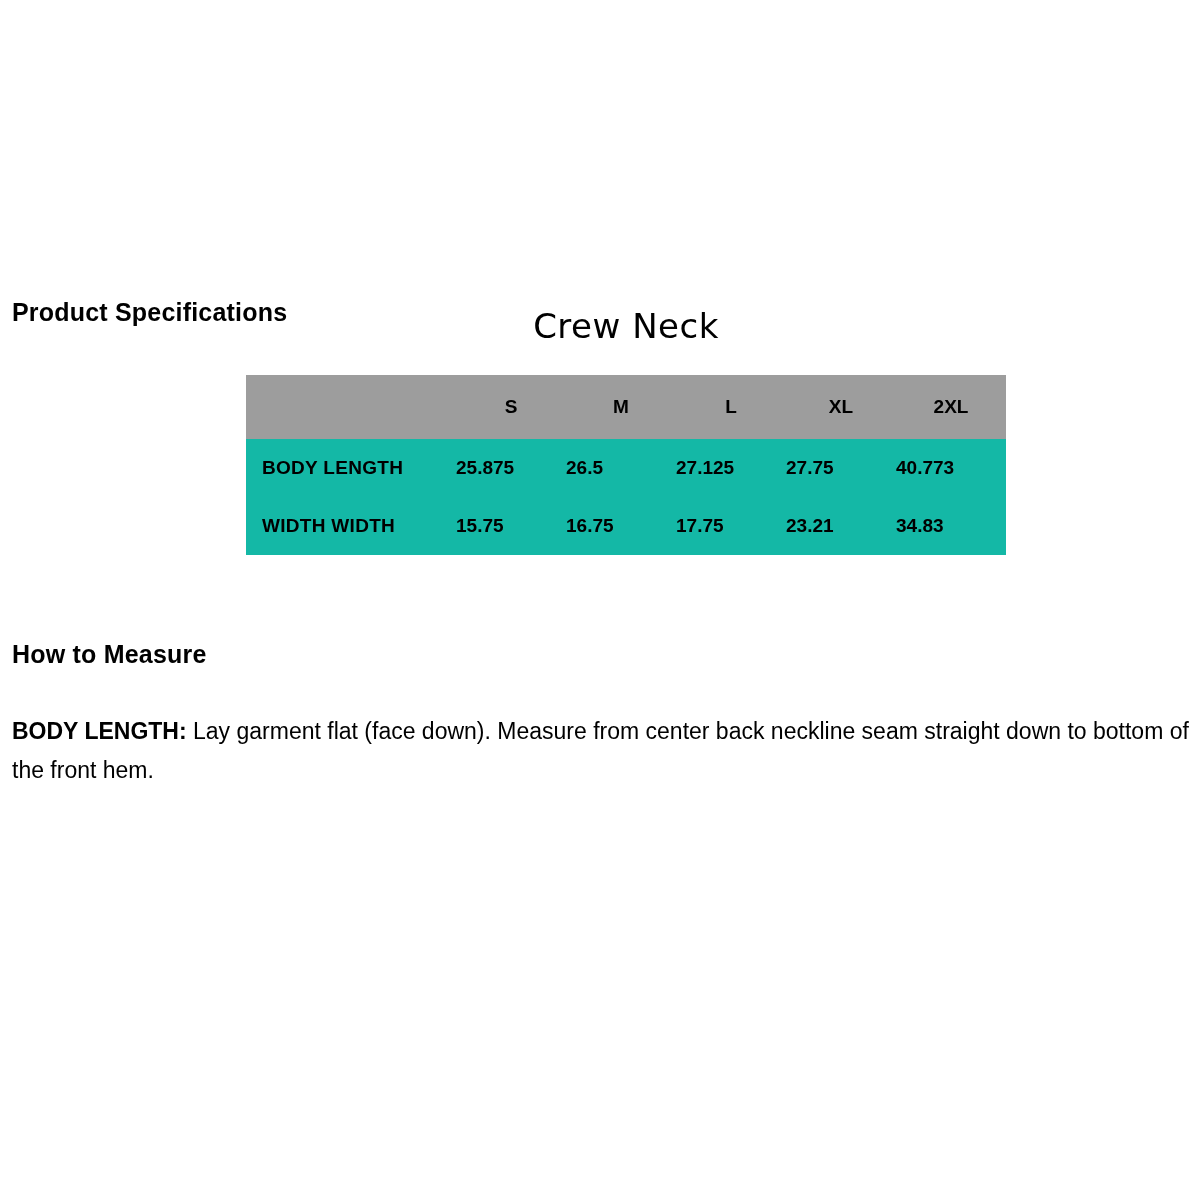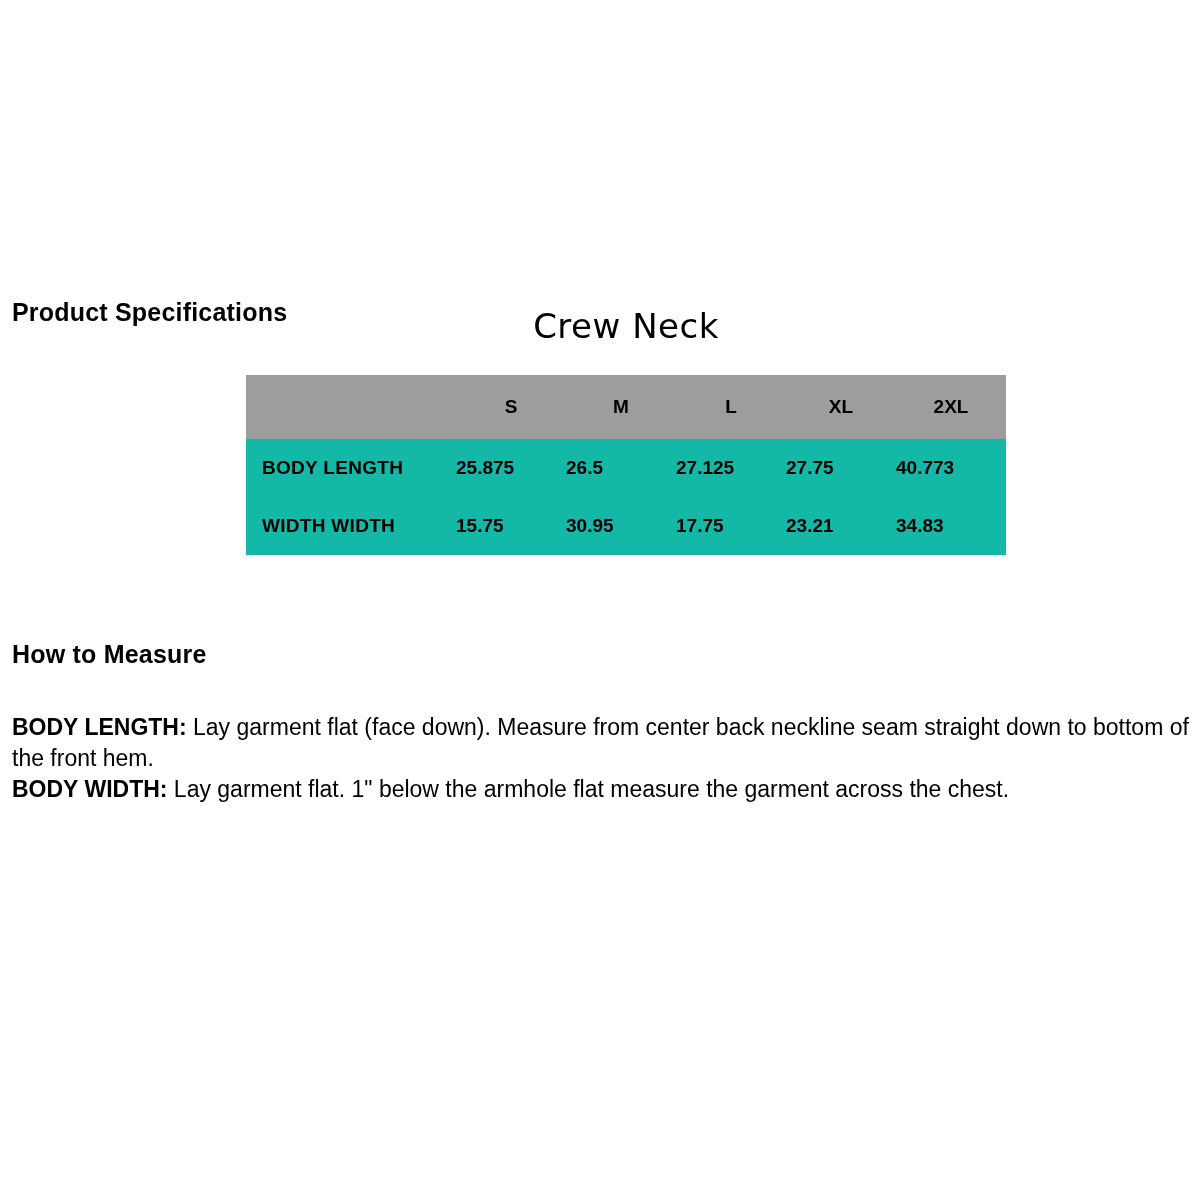--- a/index.html
+++ b/index.html
@@ -115,21 +115,21 @@
 
   .col-label { width: 210px; }
   .col-size { width: 110px; }
 
   .measure-body {
     position: absolute;
     left: 12px;
     top: 712px;
     width: 1180px;
     font-size: 23px;
-    line-height: 31px;
+    line-height: 39px;
     color: #000;
   }
 
   .measure-body p {
     margin: 0 0 0 0;
   }
 
   .measure-body .lead {
     font-weight: bold;
   }
@@ -168,29 +168,28 @@
           <td class="row-label">BODY LENGTH</td>
           <td>25.875</td>
           <td>26.5</td>
           <td>27.125</td>
           <td>27.75</td>
           <td>40.773</td>
         </tr>
         <tr>
           <td class="row-label">WIDTH WIDTH</td>
           <td>15.75</td>
-          <td>30.95</td>
+          <td>16.75</td>
           <td>17.75</td>
           <td>23.21</td>
           <td>34.83</td>
         </tr>
       </tbody>
     </table>
   </div>
 
   <div class="section-heading" id="how-to-measure-heading">How to Measure</div>
 
   <div class="measure-body">
     <p><span class="lead">BODY LENGTH:</span><span> Lay garment flat (face down). Measure from center back neckline seam straight down to bottom of the front hem.</span></p>
-    <p><span class="lead">BODY WIDTH:</span><span> Lay garment flat. 1" below the armhole flat measure the garment across the chest.</span></p>
   </div>
 
 </div>
 
 </body></html>

